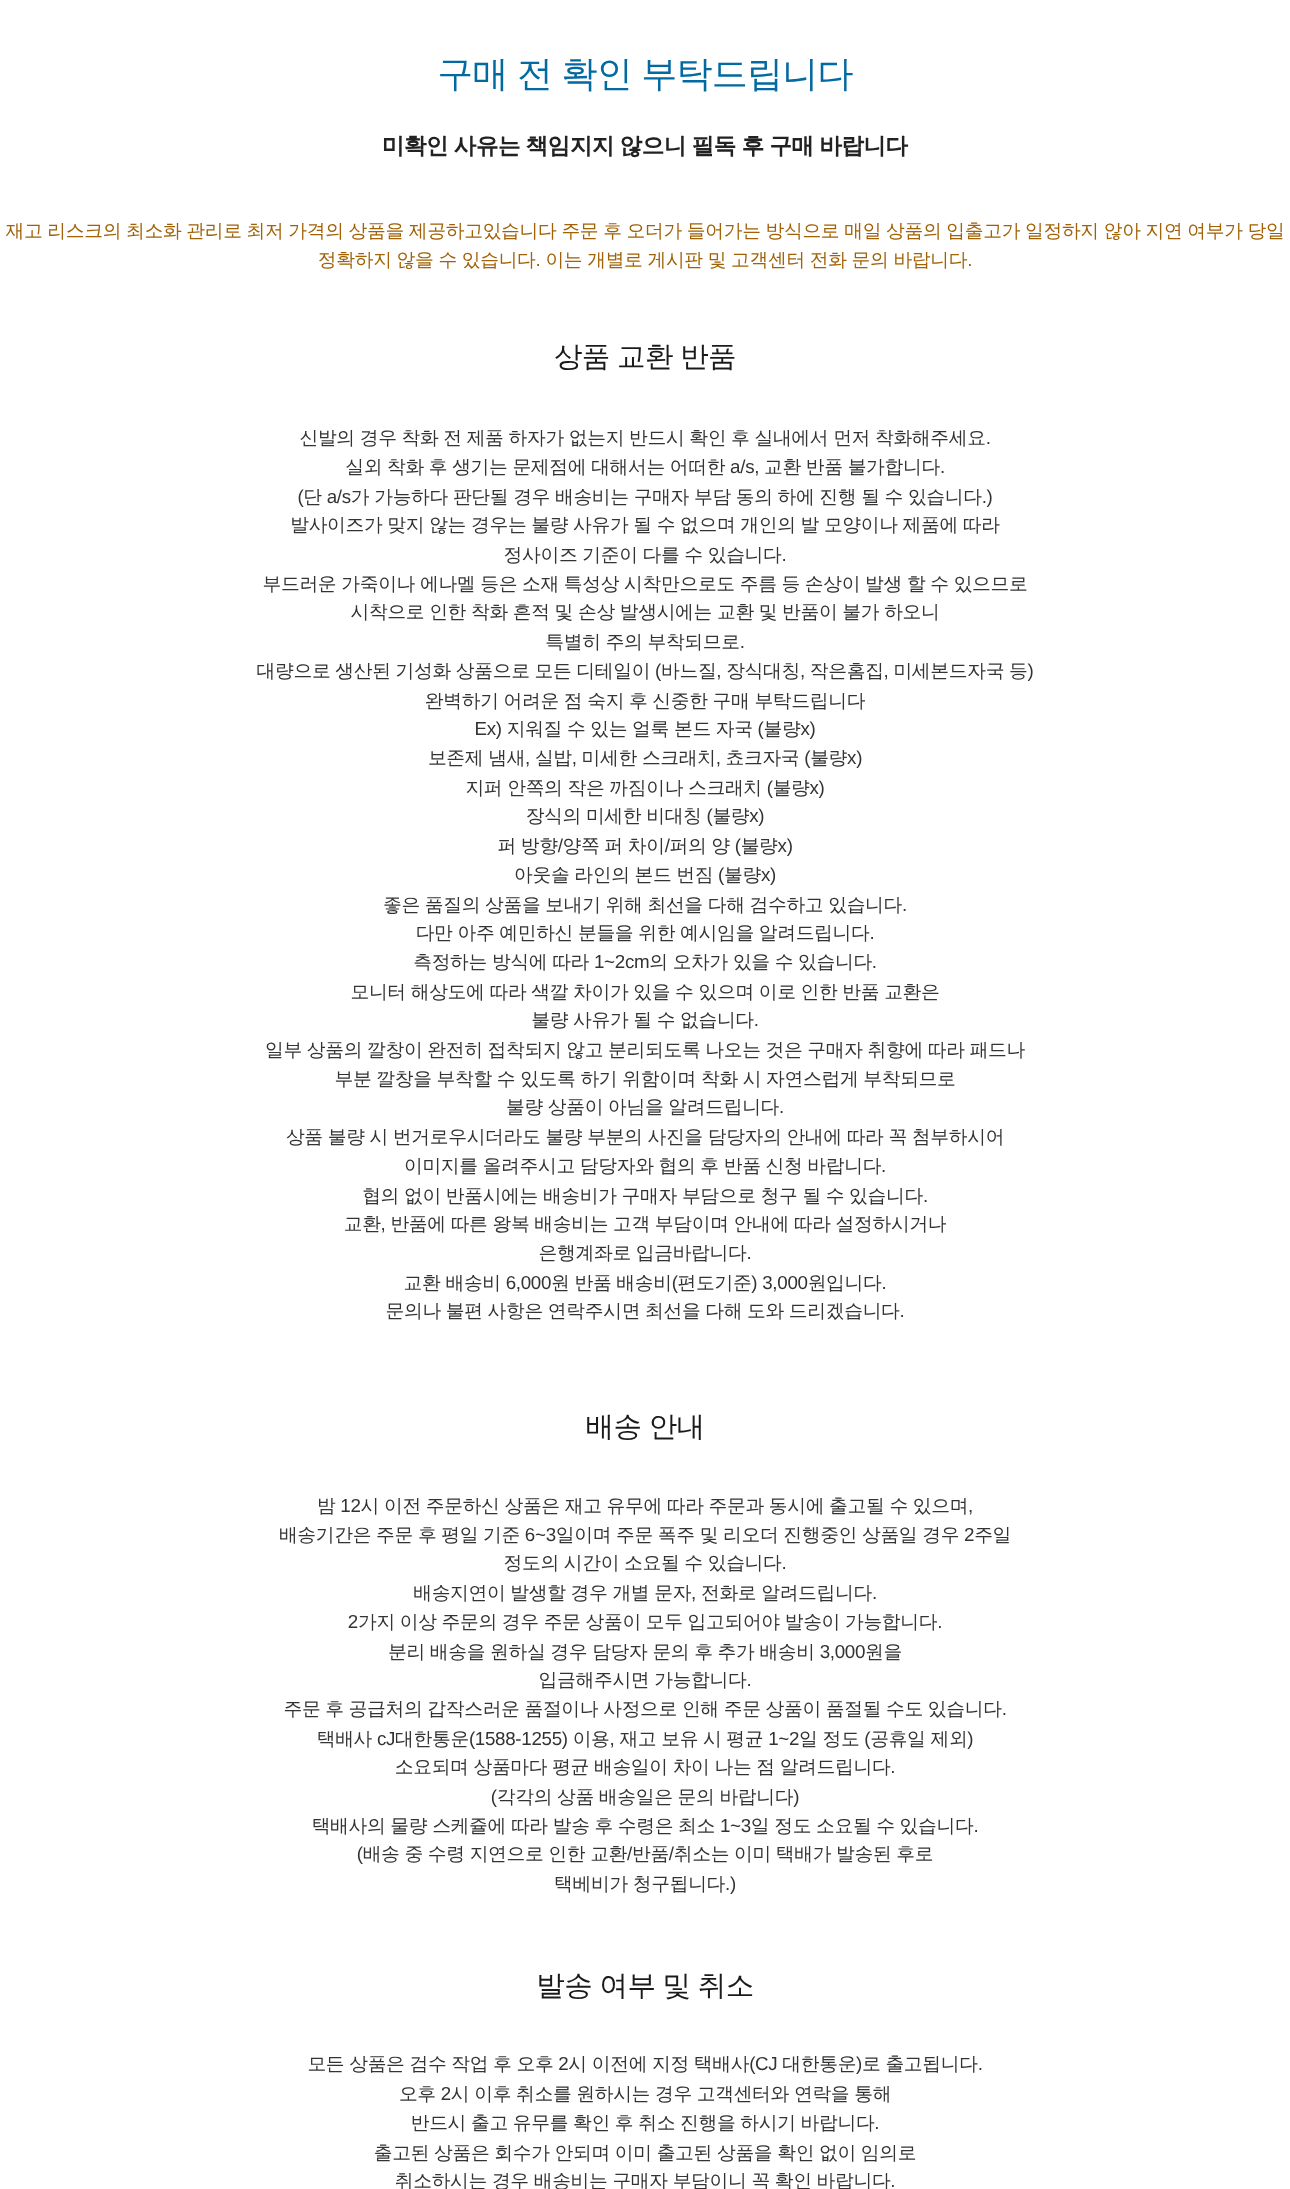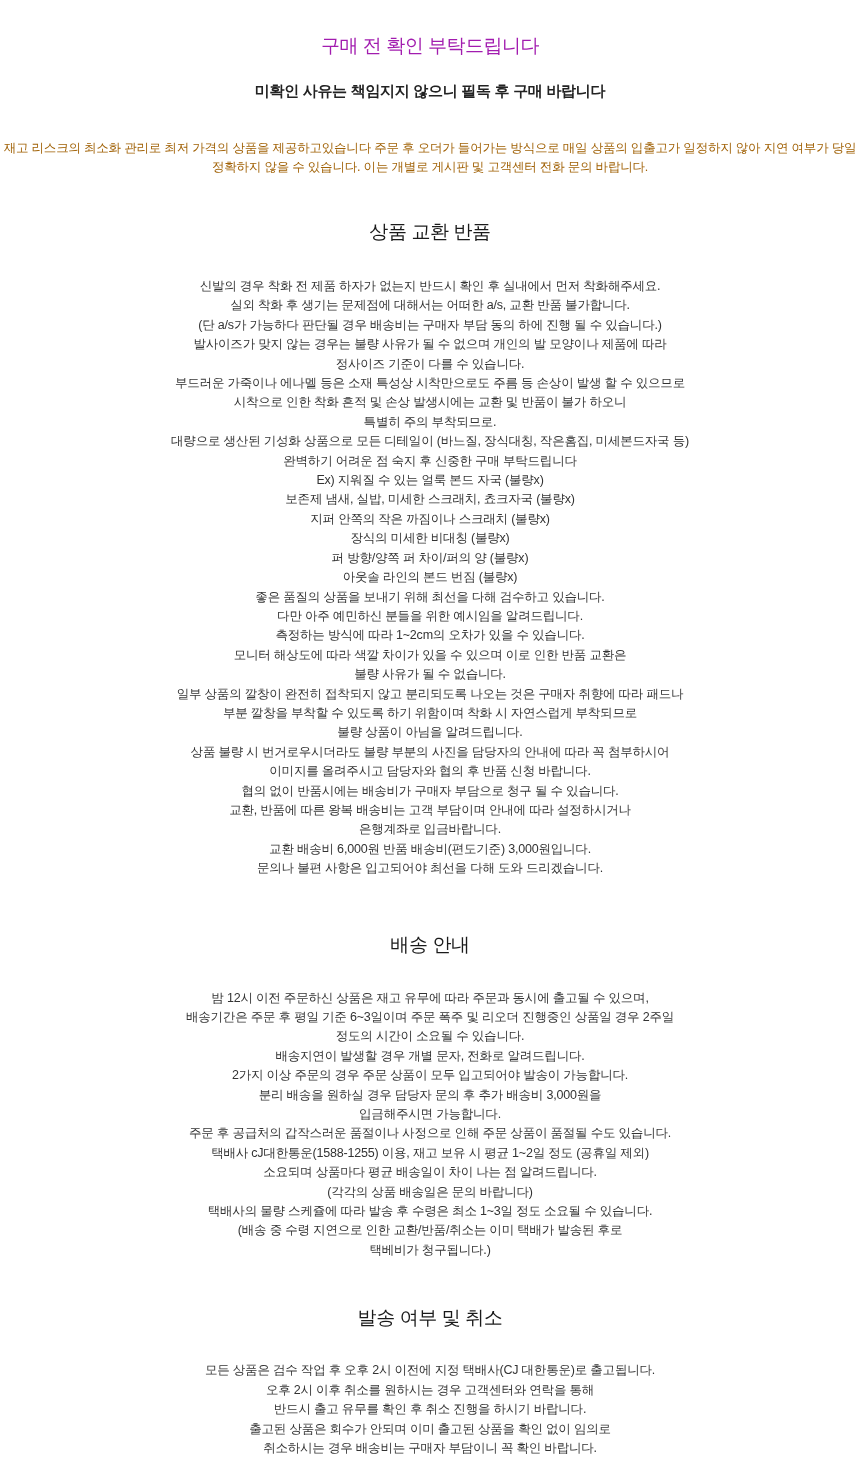--- a/index.html
+++ b/index.html
@@ -15,23 +15,23 @@
     -webkit-font-smoothing: antialiased;
   }
   .page {
     width: 860px;
     margin: 0 auto;
     padding: 0;
     box-sizing: border-box;
   }
   .main-title {
     text-align: center;
-    font-size: 19px;
+    font-size: 24px;
     font-weight: 400;
-    color: #a21caf;
+    color: #0369a1;
     letter-spacing: -0.5px;
     margin: 0;
     padding-top: 33px;
   }
   .sub-title {
     text-align: center;
     font-size: 15px;
     font-weight: 700;
     color: #222222;
     margin: 0;
@@ -117,21 +117,21 @@
       <span class="line">불량 사유가 될 수 없습니다.</span>
       <span class="line">일부 상품의 깔창이 완전히 접착되지 않고 분리되도록 나오는 것은 구매자 취향에 따라 패드나</span>
       <span class="line">부분 깔창을 부착할 수 있도록 하기 위함이며 착화 시 자연스럽게 부착되므로</span>
       <span class="line">불량 상품이 아님을 알려드립니다.</span>
       <span class="line">상품 불량 시 번거로우시더라도 불량 부분의 사진을 담당자의 안내에 따라 꼭 첨부하시어</span>
       <span class="line">이미지를 올려주시고 담당자와 협의 후 반품 신청 바랍니다.</span>
       <span class="line">협의 없이 반품시에는 배송비가 구매자 부담으로 청구 될 수 있습니다.</span>
       <span class="line">교환, 반품에 따른 왕복 배송비는 고객 부담이며 안내에 따라 설정하시거나</span>
       <span class="line">은행계좌로 입금바랍니다.</span>
       <span class="line">교환 배송비 6,000원 반품 배송비(편도기준) 3,000원입니다.</span>
-      <span class="line">문의나 불편 사항은 입고되어야 최선을 다해 도와 드리겠습니다.</span>
+      <span class="line">문의나 불편 사항은 연락주시면 최선을 다해 도와 드리겠습니다.</span>
     </p>
   </section>
 
   <section class="section">
     <h2 class="section-title sec-delivery">배송 안내</h2>
     <p class="body-text after-delivery">
       <span class="line">밤 12시 이전 주문하신 상품은 재고 유무에 따라 주문과 동시에 출고될 수 있으며,</span>
       <span class="line">배송기간은 주문 후 평일 기준 6~3일이며 주문 폭주 및 리오더 진행중인 상품일 경우 2주일</span>
       <span class="line">정도의 시간이 소요될 수 있습니다.</span>
       <span class="line">배송지연이 발생할 경우 개별 문자, 전화로 알려드립니다.</span>

